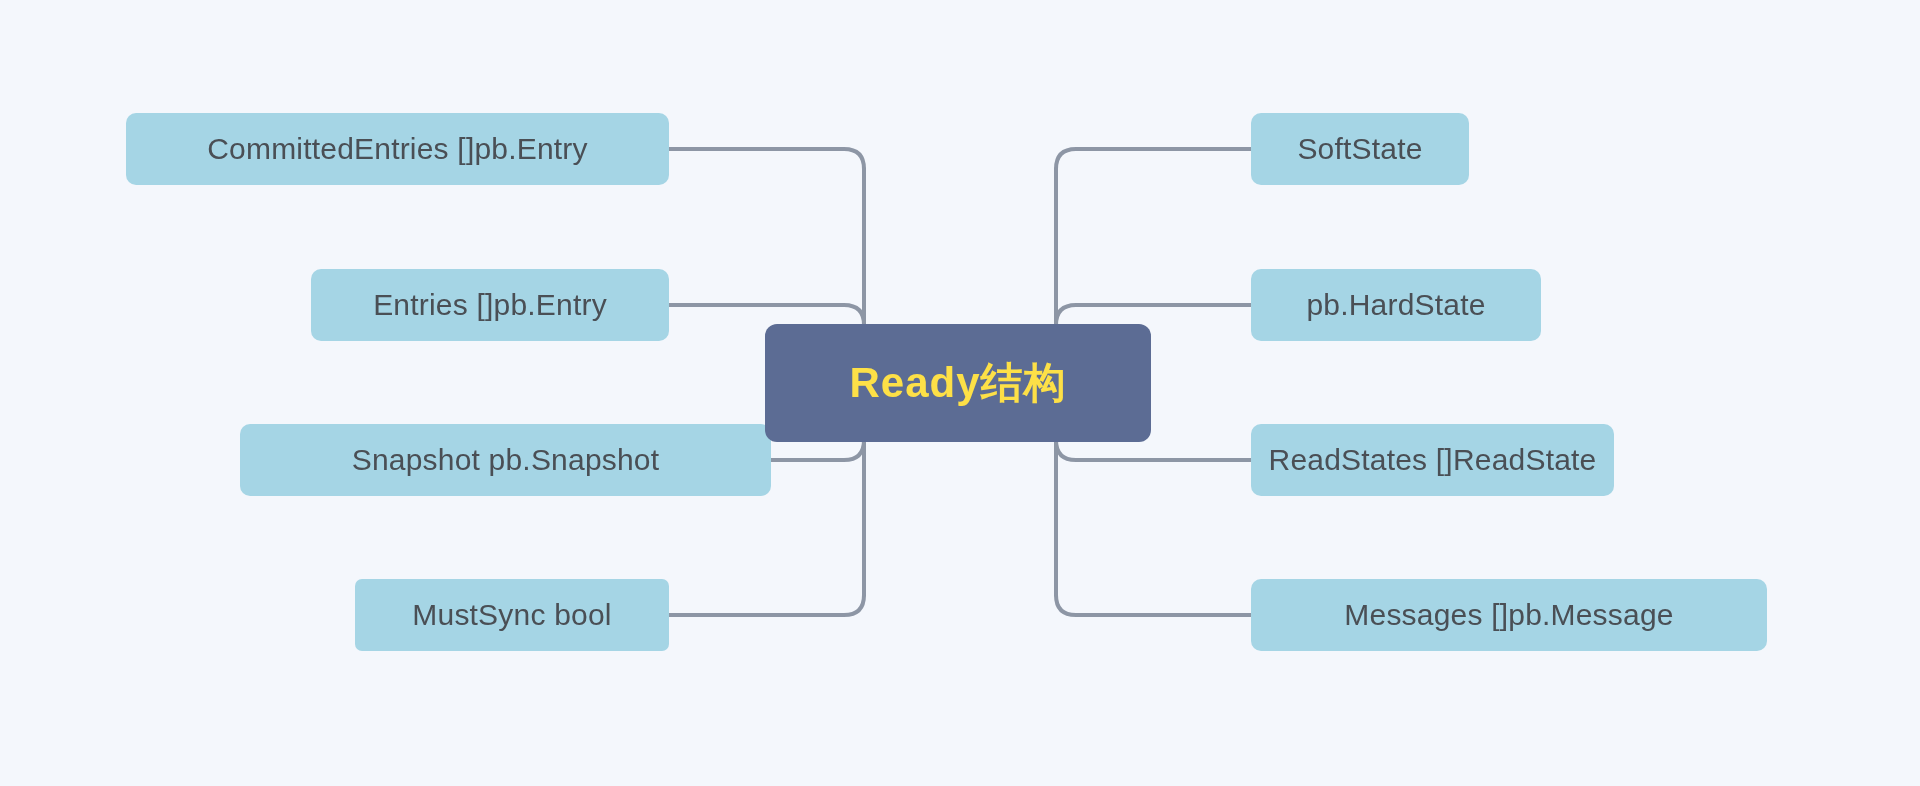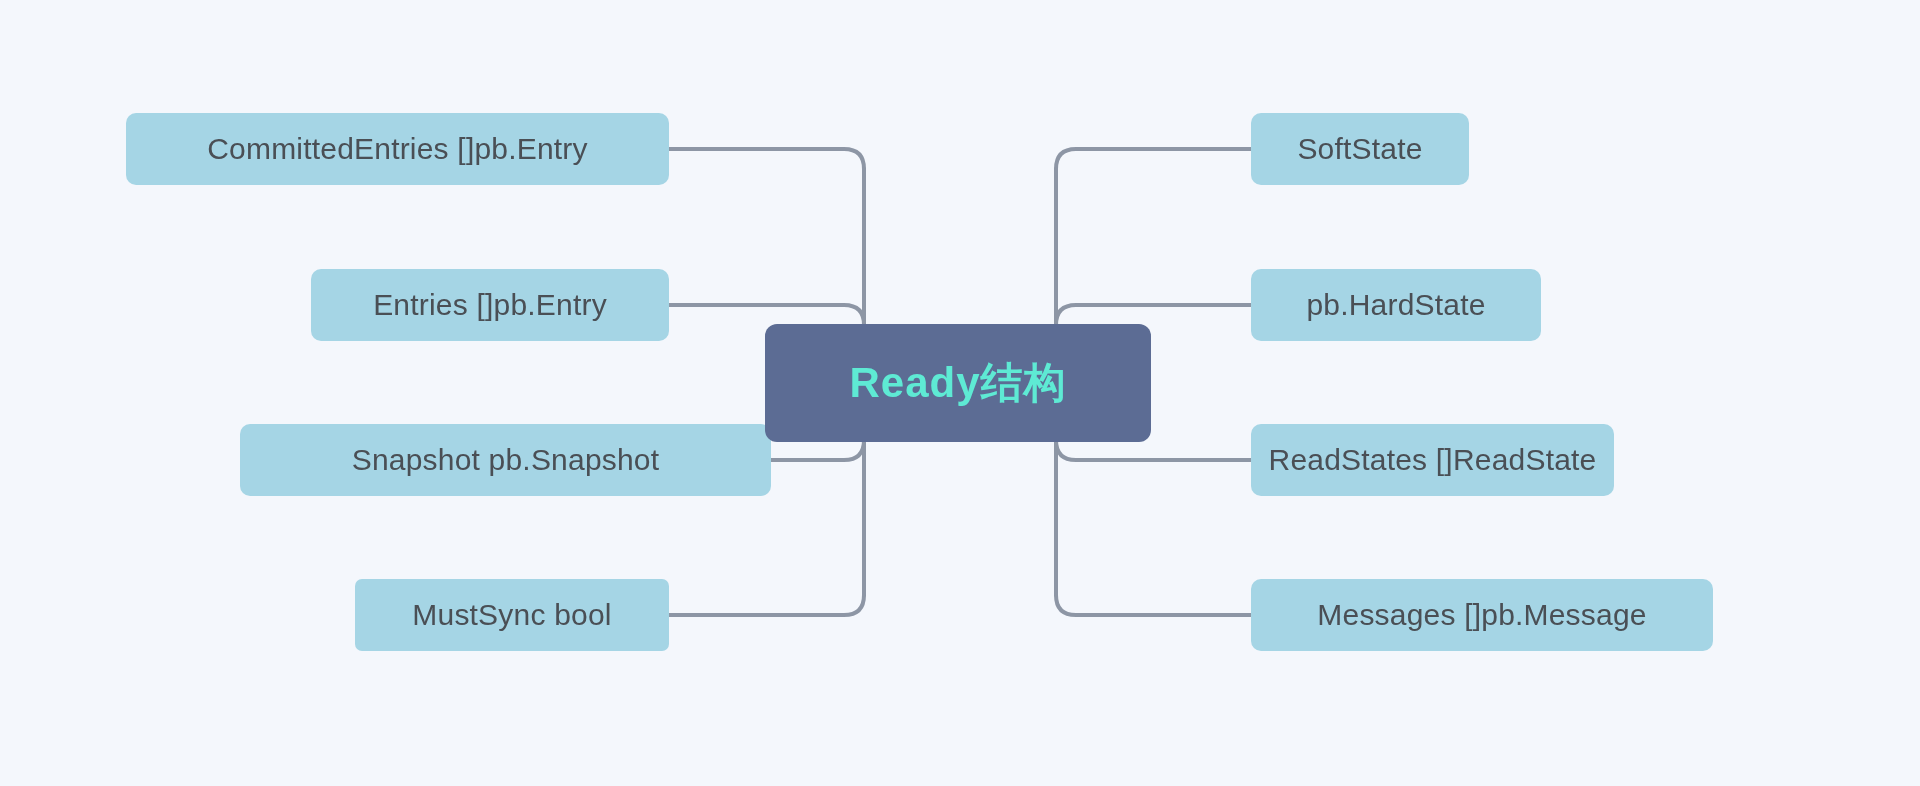--- a/index.html
+++ b/index.html
@@ -36,41 +36,41 @@
     color: #4a4f55;
     font-size: 30px;
     font-weight: 400;
     letter-spacing: 0.2px;
     white-space: nowrap;
     padding: 0 26px;
     height: 72px;
   }
   .node.center {
     background: #5c6c94;
-    color: #5eead4;
+    color: #fde047;
     font-size: 42px;
     font-weight: 700;
     border-radius: 12px;
     height: 118px;
     padding: 0 34px;
     letter-spacing: 1px;
     z-index: 5;
   }
   
   #node-committed-entries { left: 126px;  top: 113px; width: 543px; }
   #node-entries           { left: 311px;  top: 269px; width: 358px; }
   #node-snapshot          { left: 240px;  top: 424px; width: 531px; text-align: center; }
   #node-must-sync         { left: 355px;  top: 579px; width: 314px; border-radius: 7px; }
   
   #node-center            { left: 765px;  top: 324px; width: 386px; }
   
   #node-soft-state        { left: 1251px; top: 113px; width: 218px; text-align: right; }
   #node-hard-state        { left: 1251px; top: 269px; width: 290px; }
   #node-read-states       { left: 1251px; top: 424px; width: 363px; }
-  #node-messages          { left: 1251px; top: 579px; width: 462px; }
+  #node-messages          { left: 1251px; top: 579px; width: 516px; }
 </style>
 </head>
 <body>
 
 <div id="mindmap">
 
   <svg id="connectors" viewBox="0 0 1920 786" xmlns="http://www.w3.org/2000/svg">
     <g fill="none" stroke="#8d96a5" stroke-width="4" stroke-linecap="round" stroke-linejoin="round">
 
       <path d="M 669 149 L 844 149 Q 864 149 864 169"></path>

